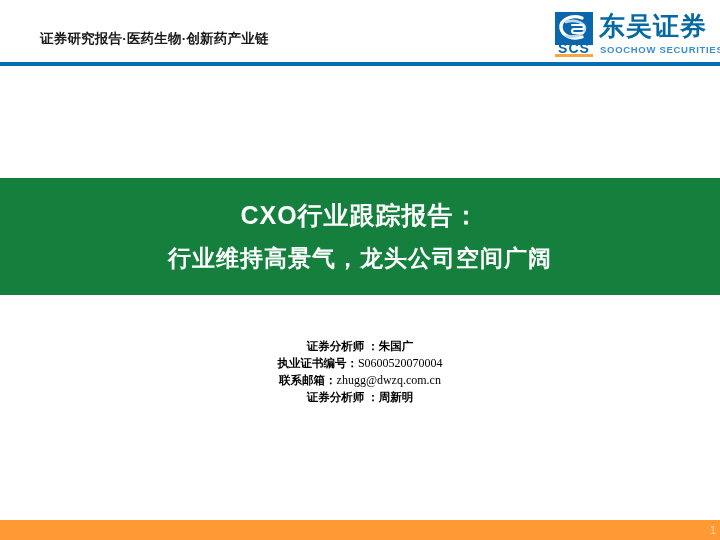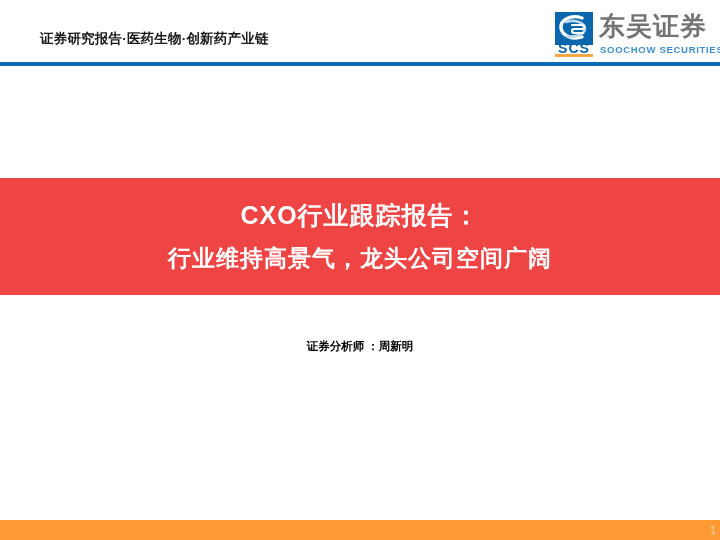--- a/index.html
+++ b/index.html
@@ -85,21 +85,21 @@
     width: 38px;
     height: 3px;
     background: #f7a641;
   }
   .logo-cn {
     position: absolute;
     left: 47px;
     top: -1px;
     font-size: 26px;
     font-weight: bold;
-    color: #737373;
+    color: #0369a1;
     letter-spacing: 1px;
     line-height: 30px;
     white-space: nowrap;
   }
   .logo-en {
     position: absolute;
     left: 48px;
     top: 32px;
     font-size: 9.5px;
     font-weight: bold;
@@ -119,21 +119,21 @@
     background: #0a6cb4;
   }
 
   
   .title-banner {
     position: absolute;
     left: 0;
     top: 178px;
     width: 720px;
     height: 117px;
-    background: #ef4444;
+    background: #15803d;
     display: flex;
     flex-direction: column;
     align-items: center;
     justify-content: center;
   }
   .title-line1 {
     font-size: 25px;
     font-weight: bold;
     color: #ffffff;
     letter-spacing: 1px;
@@ -156,21 +156,20 @@
     left: 0;
     top: 338px;
     width: 720px;
     text-align: center;
   }
   .analyst-group {
     margin: 0;
     padding: 0;
   }
   .analyst-group + .analyst-group {
-    margin-top: 20px;
   }
   .a-line {
     font-size: 11.5px;
     color: #000000;
     line-height: 17px;
     white-space: nowrap;
   }
   .a-line.bold-cn {
     font-weight: bold;
   }
@@ -226,20 +225,25 @@
 
   <div class="header-rule"></div>
 
   <div class="title-banner">
     <div class="title-line1">CXO行业跟踪报告：</div>
     <div class="title-line2">行业维持高景气，龙头公司空间广阔</div>
   </div>
 
   <div class="analysts">
 
+    <div class="analyst-group">
+      <div class="a-line bold-cn">证券分析师 ：朱国广</div>
+      <div class="a-line bold-cn"><span>执业证书编号：</span><span class="mono-val">S0600520070004</span></div>
+      <div class="a-line bold-cn"><span>联系邮箱：</span><span class="mono-val">zhugg@dwzq.com.cn</span></div>
+    </div>
 
     <div class="analyst-group">
       <div class="a-line bold-cn">证券分析师 ：周新明</div>
     </div>
 
   </div>
 
   <div class="footer-bar"></div>
   <div class="page-number">1</div>
 

